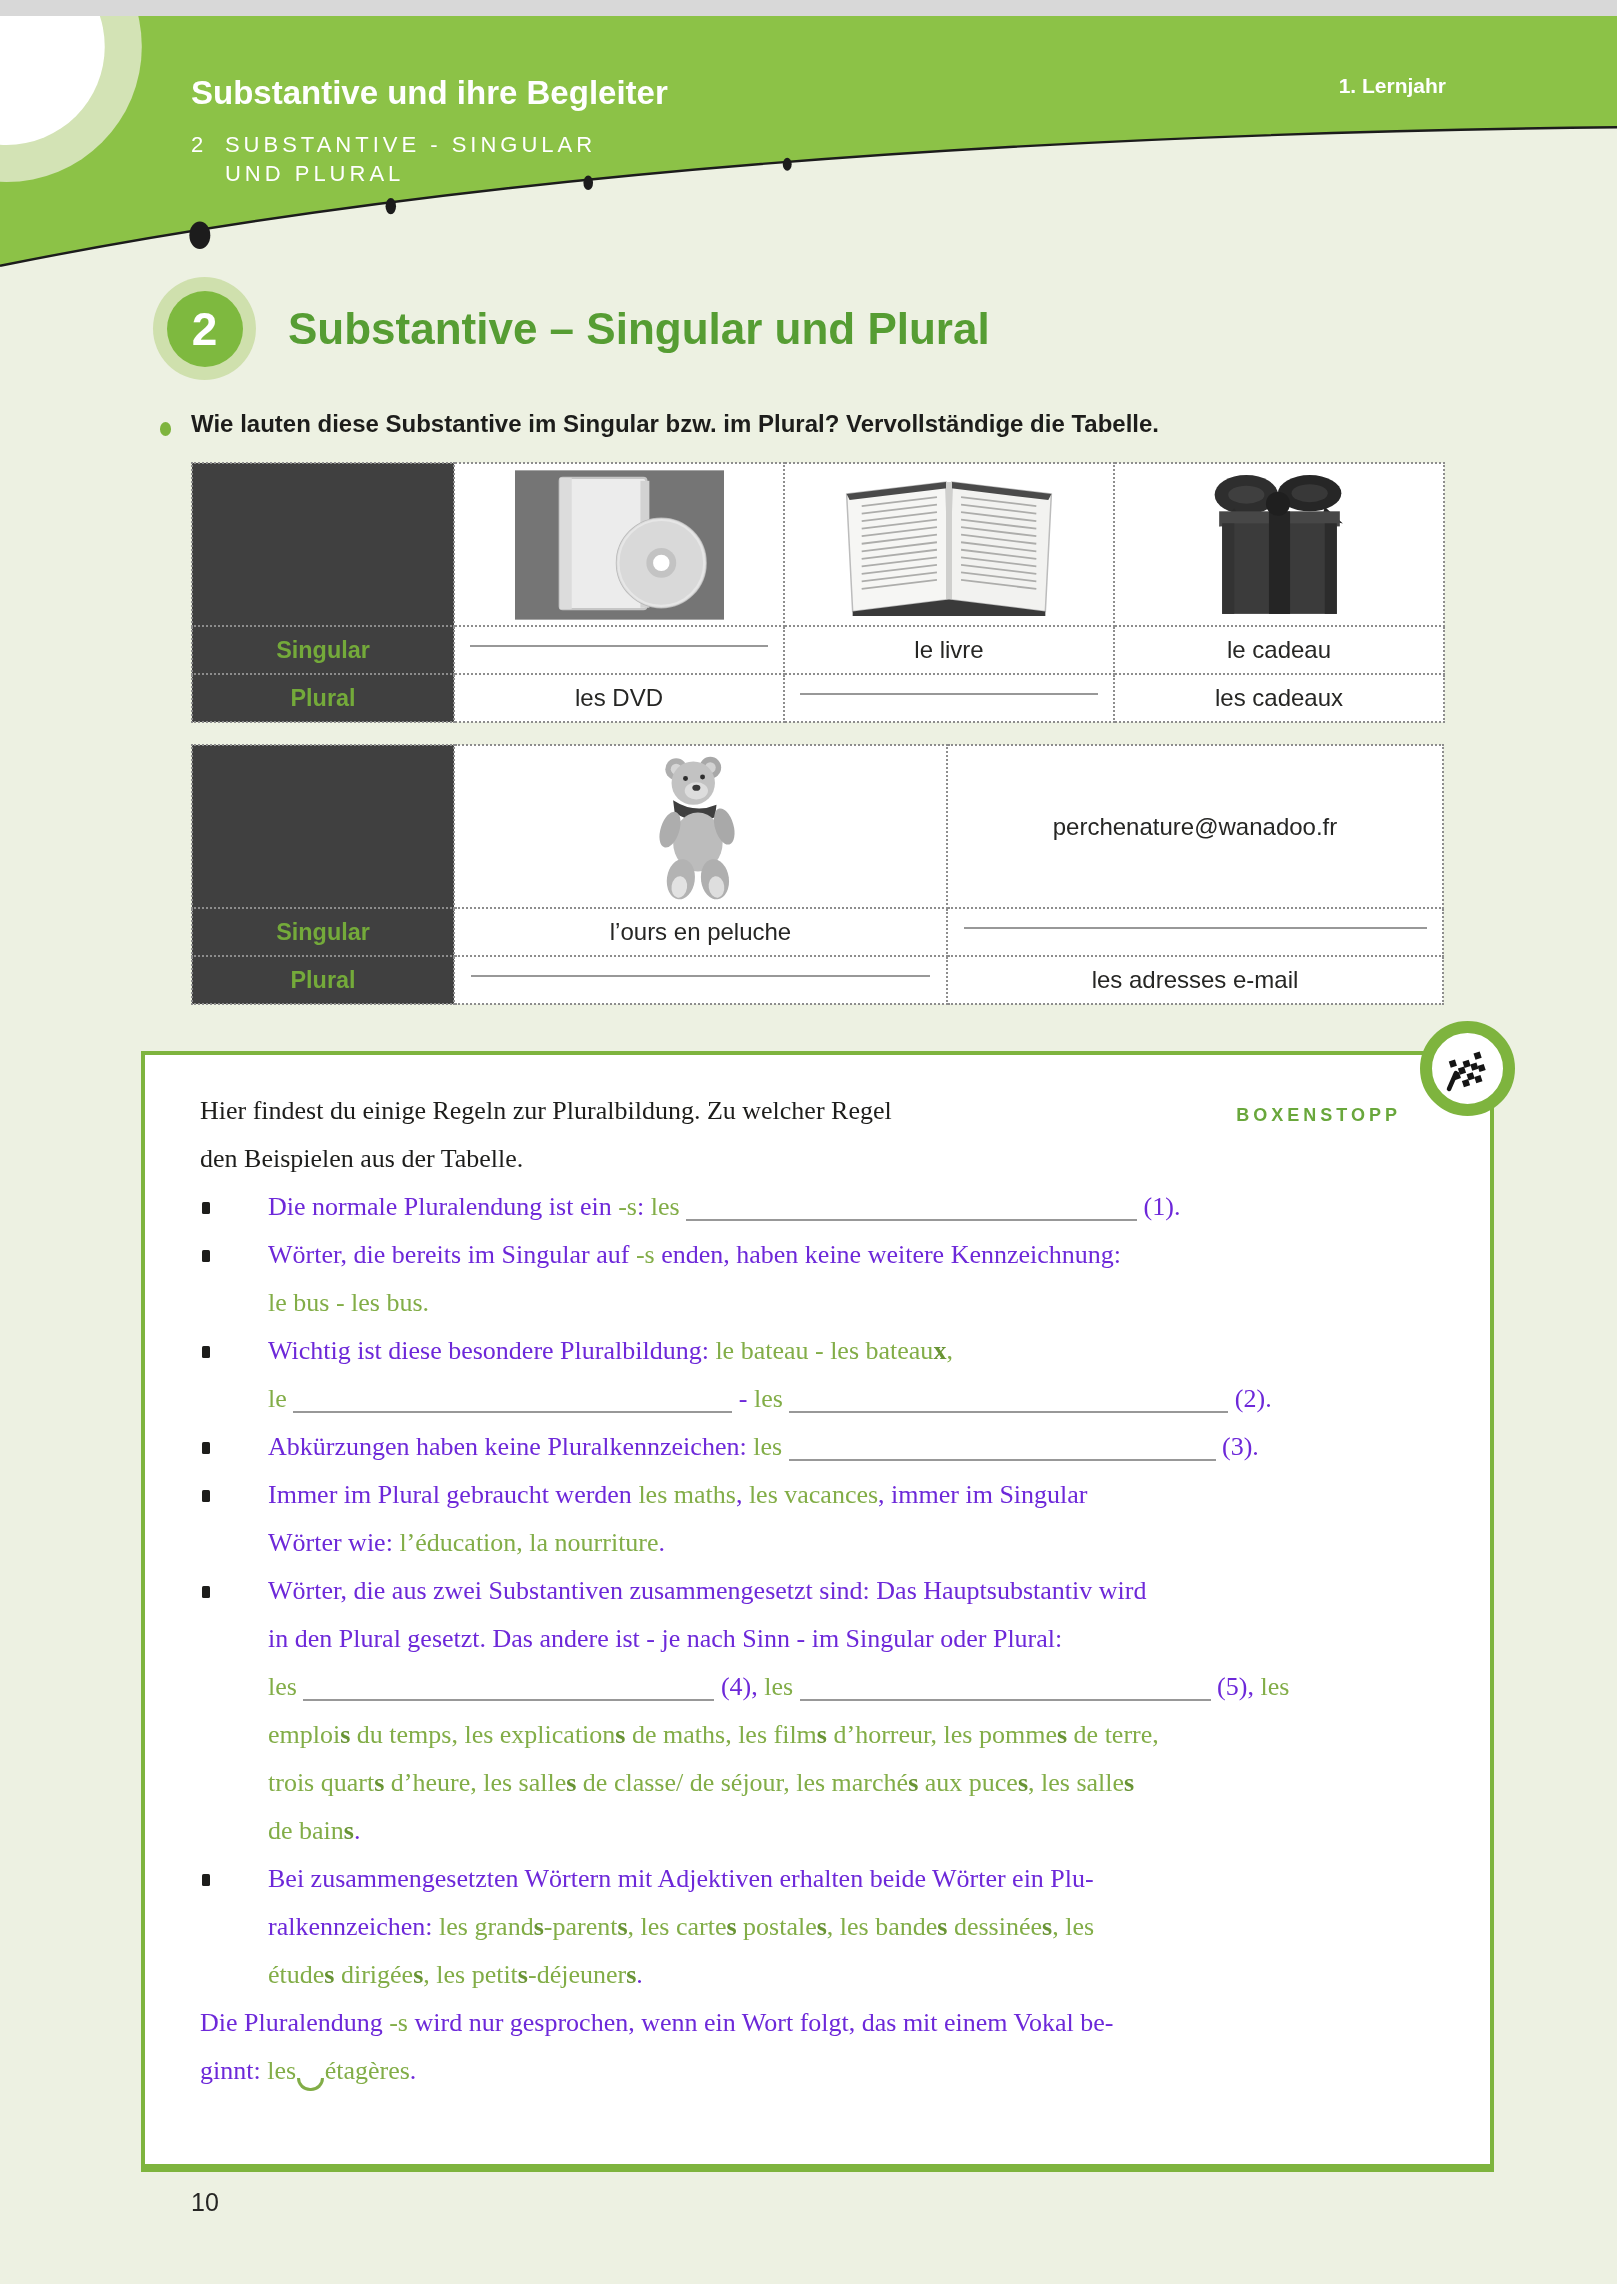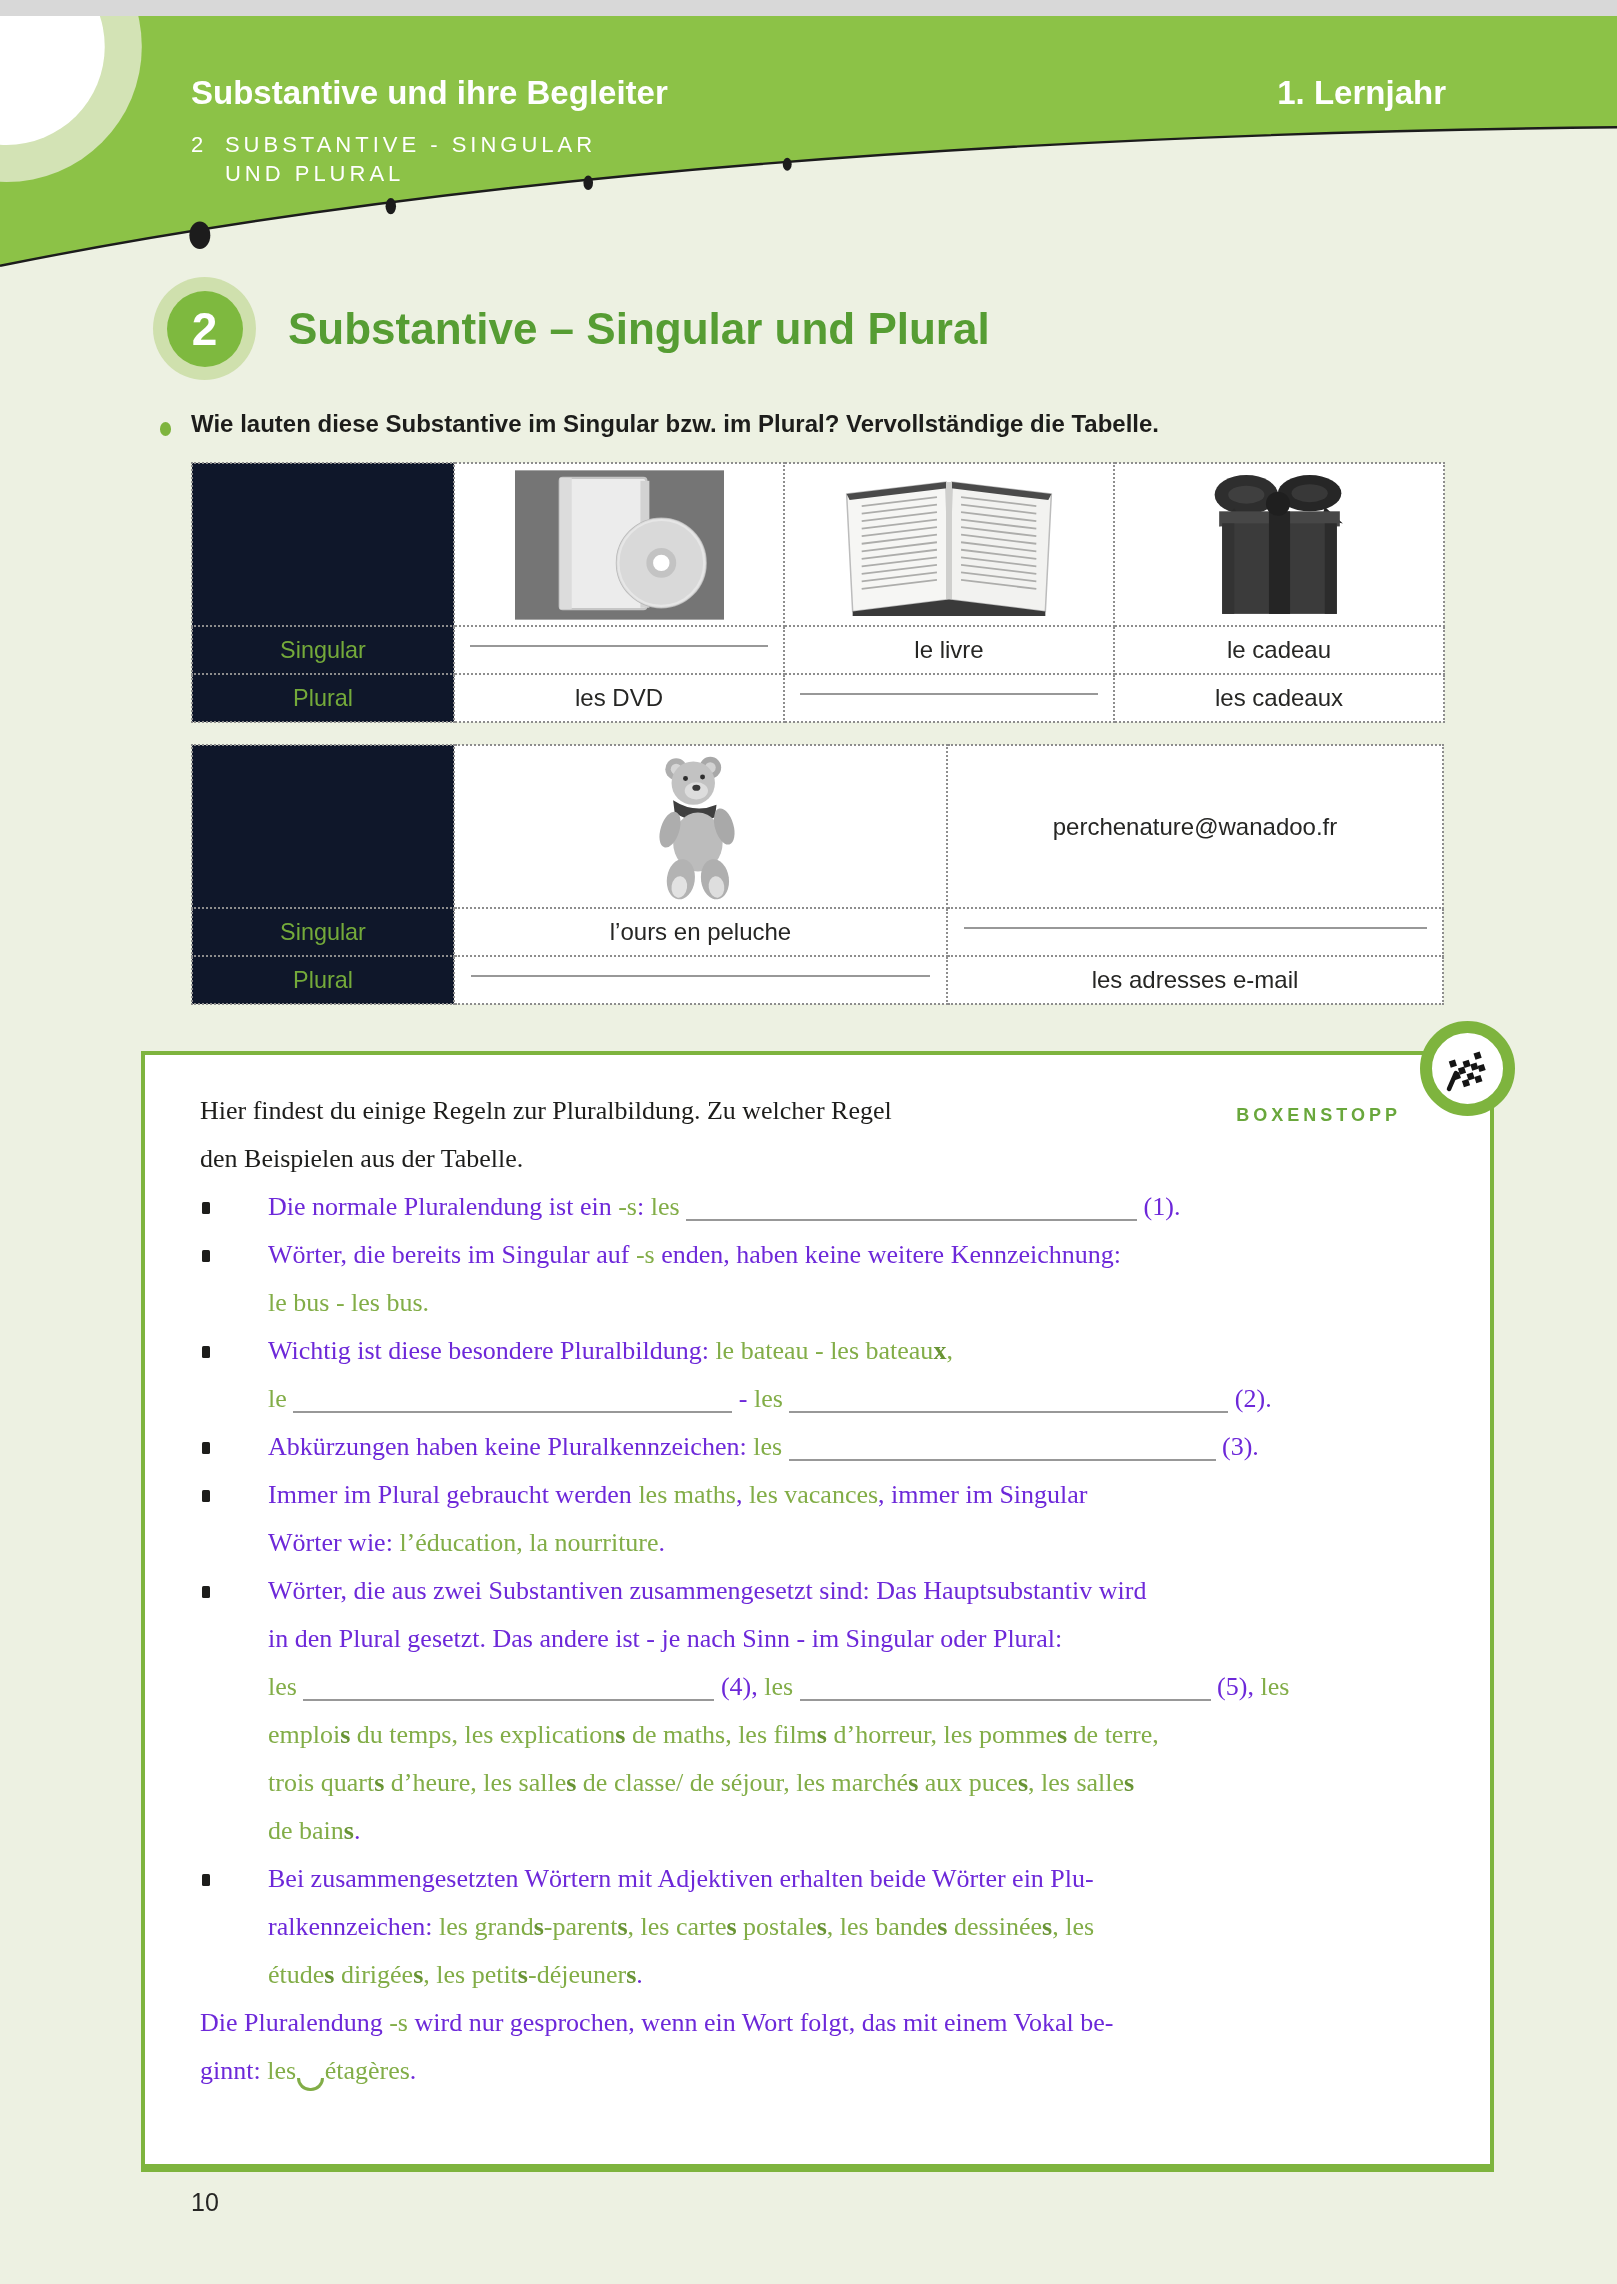--- a/index.html
+++ b/index.html
@@ -3,41 +3,41 @@
 <meta charset="utf-8">
 <style>
   html,body{margin:0;padding:0;}
   body{font-family:"Liberation Sans","DejaVu Sans",sans-serif;background:#d8d8d8;}
   .page{position:relative;width:1618px;height:2284px;background:#edf1e2;overflow:hidden;margin:16px auto;}
 
   
   .hdr{position:absolute;left:0;top:0;width:1618px;height:274px;}
   .hdr svg{display:block;}
   .hdr-title{position:absolute;left:191px;top:58px;font-size:33px;font-weight:bold;color:#fff;}
-  .hdr-year{position:absolute;right:172px;top:58px;font-size:33px;font-weight:bold;color:#fff;}
+  .hdr-year{position:absolute;right:172px;top:58px;font-size:21px;font-weight:bold;color:#fff;}
   .hdr-chapter{position:absolute;left:191px;top:114px;display:flex;gap:17.7px;color:#fff;
                font-size:22px;letter-spacing:4px;line-height:29px;}
   .hdr-chapter .num{font-weight:normal;}
 
   
   .badge{position:absolute;left:153px;top:261px;width:103px;height:103px;border-radius:50%;
          background:#cfe0ad;display:flex;align-items:center;justify-content:center;}
   .badge-inner{width:76px;height:76px;border-radius:50%;background:#7eb93f;color:#fff;
          font-size:46px;font-weight:bold;display:flex;align-items:center;justify-content:center;}
   .sec-title{position:absolute;left:288px;top:288px;font-size:44px;font-weight:bold;color:#569d33;}
 
   
   .task-dot{position:absolute;left:160px;top:406px;width:11.3px;height:13.7px;border-radius:50%;background:#7eb43e;}
   .task-text{position:absolute;left:191px;top:394px;font-size:24px;font-weight:bold;color:#1d1d1b;}
 
   
   table.wk{border-collapse:collapse;position:absolute;left:191px;}
   table.wk td{border:2.4px dotted #8d8d8d;background:#fff;text-align:center;
               font-size:24px;color:#262624;padding:0;}
-  table.wk td.g{background:#0f172a;color:#74aa3a;font-weight:normal;font-size:23.4px;vertical-align:middle;}
+  table.wk td.g{background:#404040;color:#74aa3a;font-weight:bold;font-size:23.4px;vertical-align:middle;}
   tr.imgrow td{height:161px;vertical-align:middle;}
   tr.lblrow td{height:46px;vertical-align:middle;}
   td.blankc{vertical-align:bottom;}
   .uline{border-bottom:2.4px solid #989898;height:0;margin:0 auto 8px auto;}
   .cellimg{display:block;margin:0 auto;}
 
   
   .box{position:absolute;left:141px;top:1035px;width:1353px;height:1121px;box-sizing:border-box;
        background:#fff;border:4px solid #7eb43e;border-bottom-width:8.9px;padding:32px 56px 0 55px;}
   .box-label{position:absolute;top:50px;right:89px;font-size:18px;font-weight:bold;

